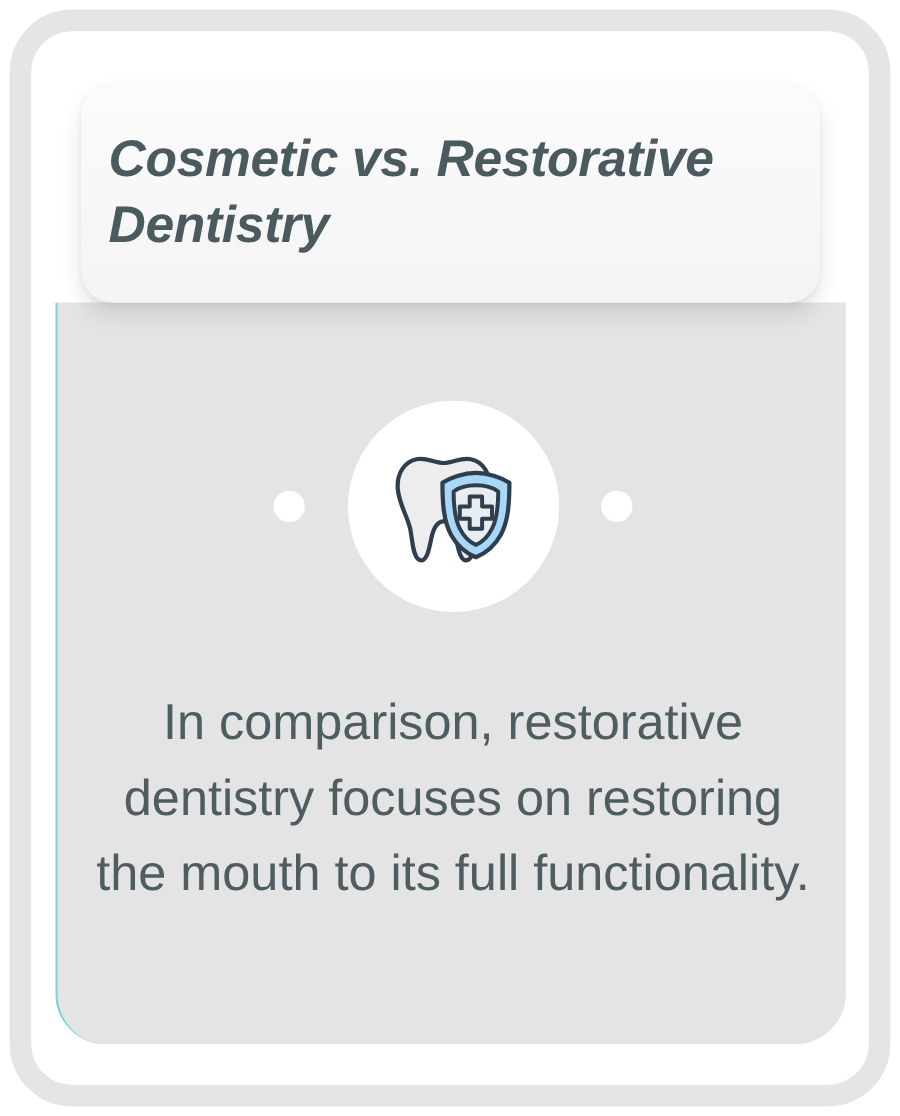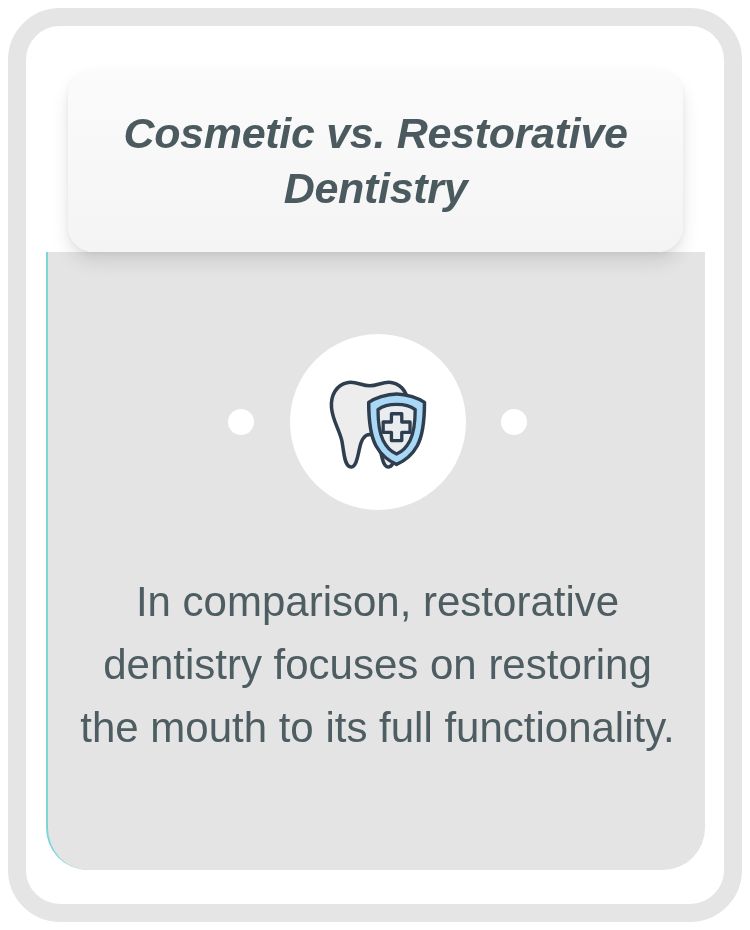--- a/index.html
+++ b/index.html
@@ -67,21 +67,21 @@
     justify-content: center;
     z-index: 5;
   }
   .title-text {
     font-family: "Liberation Sans", sans-serif;
     font-weight: bold;
     font-style: italic;
     font-size: 43px;
     line-height: 1.28;
     color: #4a5a5f;
-    text-align: center;
+    text-align: left;
     letter-spacing: -0.3px;
     padding: 0 22px;
     max-width: 570px;
   }
 
   
   .icon-zone {
     position: absolute;
     left: 0;
     top: 55px;

